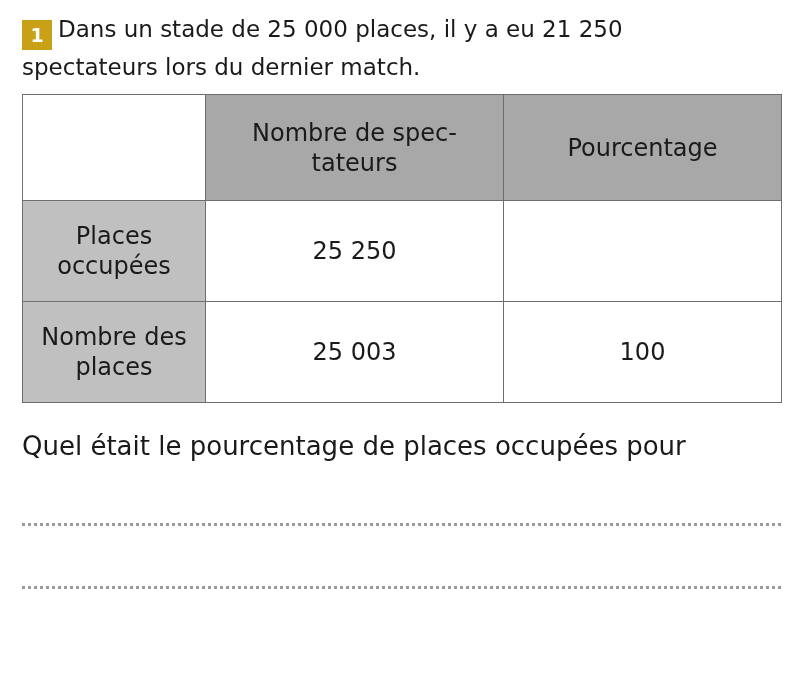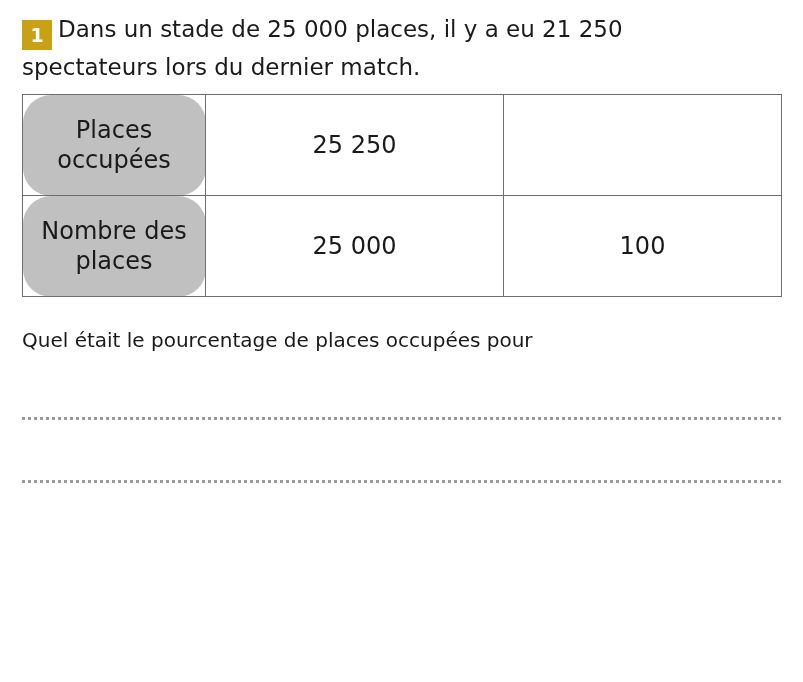--- a/index.html
+++ b/index.html
@@ -66,27 +66,26 @@
 
   .hdr {
     background: #a8a8a8;
     height: 97px;
   }
   .corner {
     background: #ffffff;
   }
   .rowhdr {
     background: #c0c0c0;
-    border-radius: 28px;
   }
   .body-row td { height: 92px; }
 
   
   .question {
-    font-size: 20px;
+    font-size: 26px;
     line-height: 46px;
     margin-top: 20px;
   }
 
   
   .answer-lines {
     margin-top: 16px;
   }
   .dot-line {
     height: 38px;
@@ -106,28 +105,33 @@
     <span class="ex-number">1</span><span class="statement-text">Dans un stade de 25 000 places, il y a eu 21 250 spectateurs lors du dernier match.</span>
   </p>
 
   <table class="data-table">
     <colgroup>
       <col class="col-head">
       <col class="col-nb">
       <col class="col-pct">
     </colgroup>
     <tbody>
+      <tr>
+        <td class="corner"></td>
+        <td class="hdr">Nombre de spec-tateurs</td>
+        <td class="hdr">Pourcentage</td>
+      </tr>
       <tr class="body-row">
         <td class="rowhdr">Places occupées</td>
         <td>25 250</td>
         <td></td>
       </tr>
       <tr class="body-row">
         <td class="rowhdr">Nombre des places</td>
-        <td>25 000</td>
+        <td>25 003</td>
         <td>100</td>
       </tr>
     </tbody>
   </table>
 
   <div class="question">
     <div>Quel était le pourcentage de places occupées pour</div>
   </div>
 
   <div class="answer-lines">

